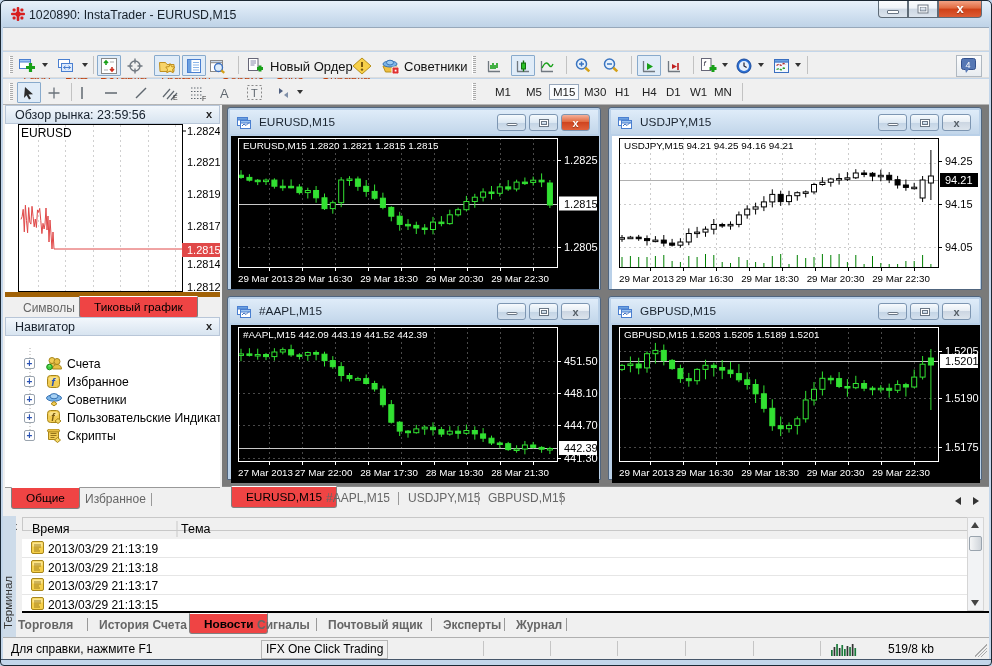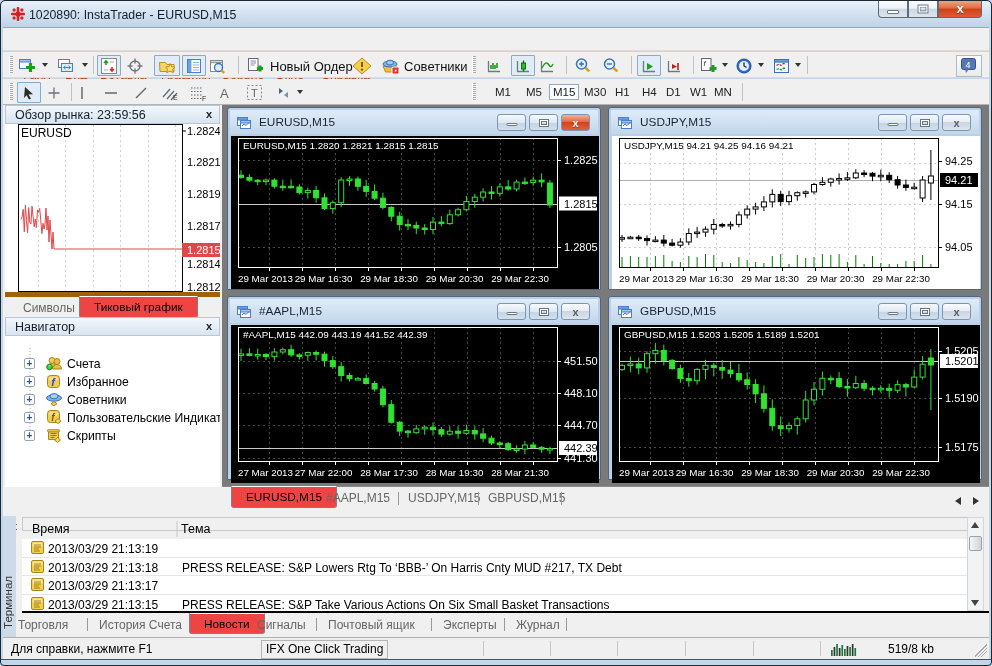--- a/index.html
+++ b/index.html
@@ -77,21 +77,21 @@
   writing-mode:vertical-rl; transform:rotate(180deg); text-align:left; }
 #tclose { position:absolute; left:8px; top:8px; font-size:11px; font-weight:bold; color:#111; }
 #thead { position:absolute; left:19px; top:5px; width:948px; height:14px; background:#f0f0f0; border:1px solid #c8c8c8; border-right:none; }
 #thead span { position:absolute; top:4px; font-size:12.5px; color:#000; }
 #tgrid { position:absolute; left:19px; top:27px; width:948px; height:72px; background:#fff; overflow:hidden; }
 .nrow { position:relative; height:18.6px; border-bottom:1px solid #e6e6e6; background:#fff; }
 .nico { position:absolute; left:9px; top:2px; }
 .ntime { position:absolute; left:26px; top:3px; font-size:12px; color:#000; }
 .ntext { position:absolute; left:160px; top:3px; font-size:12px; color:#000; white-space:nowrap; }
 #tline { position:absolute; left:19px; top:99px; width:967px; height:2px; background:#000; }
-#ttabs { position:absolute; left:7px; top:101px; width:979px; height:24px; background:#f0f0f0; }
+#ttabs { position:absolute; left:7px; top:101px; width:979px; height:24px; background:#f0f0f0;font-weight:bold; }
 #ttabs .btab { top:0px; height:21px; }
 #ttabs .gtab { top:5px; }
 .tabsep { position:absolute; top:5px; width:1px; height:13px; background:#999; }
 #vscroll { position:absolute; left:964px; top:5px; width:17px; height:94px; background:#f2f3f5; border:1px solid #d5d5d5; }
 .sarr { position:absolute; left:3px; width:0; height:0; border-left:4.5px solid transparent; border-right:4.5px solid transparent; }
 #vthumb { position:absolute; left:1px; top:18px; width:13px; height:15px; background:linear-gradient(90deg,#f5f6f7,#cfd4da); border:1px solid #9aa4ae; border-radius:2px; }
 #statusbar { position:absolute; left:3px; top:637px; width:986px; height:22px; background:#f0f0f0; border-top:1px solid #b0b0b0; font-size:12px; color:#000; }
 .scell { position:absolute; top:4px;text-align:center; }
 .ssep { position:absolute; top:3px; width:1px; height:15px; background:#c5c5c5; }
 #grip2 { position:absolute; right:2px; bottom:2px; width:13px; height:13px;
@@ -458,20 +458,25 @@
           <span class="tico" style="left:40px">
             <svg width="19" height="17" viewBox="0 0 19 17">
               <path d="M3.5 2.5h10v10h-10z" fill="#f2cd55" stroke="#a8861a"></path>
               <path d="M3.5 2.5c-1.4 0-1.4 2.4 0 2.4h10c1.4 0 1.4-2.4 0-2.4" fill="#e8bf45" stroke="#a8861a"></path>
               <path d="M5.5 6.5h6M5.5 8.5h6M5.5 10.5h4" stroke="#8a6a14" stroke-width="0.9"></path>
               <path d="M12.5 10.5l3 2.5-3 2.5-3-2.5z" fill="#f5d968" stroke="#a8861a"></path>
             </svg>
           </span>
           <span class="tlab" style="left:62px">Скрипты</span>
         </div>
+    </div>
+    <div id="navtabs">
+      <span class="btab" style="left:6px">Общие</span>
+      <span class="gtab" style="left:80px">Избранное</span>
+      <span class="tabsep" style="left:146px"></span>
     </div>
   </div>
   <div id="mdi">
     <div class="cwin act" style="left:5px;top:2px;width:374px;height:183px">
   <div class="ctitle">
           <svg width="16" height="16" viewBox="0 0 16 16">
             <rect x="1.5" y="3.5" width="10" height="8" fill="#fff" stroke="#4a7fd0"></rect>
             <rect x="1.5" y="3.5" width="10" height="2.5" fill="#6ba0e0" stroke="#4a7fd0"></rect>
             <rect x="4.5" y="6.5" width="10" height="8" fill="#fff" stroke="#4a7fd0"></rect>
             <rect x="4.5" y="6.5" width="10" height="2.5" fill="#9cc4f0" stroke="#4a7fd0"></rect>
@@ -1108,42 +1113,40 @@
       </div>
       <div class="nrow">
         <span class="nico">
           <svg width="13" height="13" viewBox="0 0 13 13">
             <rect x="0.5" y="0.5" width="12" height="12" rx="1.5" fill="#f5cf4a" stroke="#a8861a"></rect>
             <rect x="1.5" y="1.5" width="10" height="4" fill="#fbe489"></rect>
             <path d="M3 4h7M3 6h7M3 8h5M3 10h6" stroke="#8a6a14" stroke-width="0.8"></path>
           </svg>
         </span>
         <span class="ntime">2013/03/29 21:13:18</span>
-        <span class="ntext">PRESS RELEASE: S&amp;P Lowers Rtg To ‘BBB-’ On Harris Cnty MUD #217, TX Debt</span>
       </div>
       <div class="nrow">
         <span class="nico">
           <svg width="13" height="13" viewBox="0 0 13 13">
             <rect x="0.5" y="0.5" width="12" height="12" rx="1.5" fill="#f5cf4a" stroke="#a8861a"></rect>
             <rect x="1.5" y="1.5" width="10" height="4" fill="#fbe489"></rect>
             <path d="M3 4h7M3 6h7M3 8h5M3 10h6" stroke="#8a6a14" stroke-width="0.8"></path>
           </svg>
         </span>
         <span class="ntime">2013/03/29 21:13:17</span>
       </div>
       <div class="nrow">
         <span class="nico">
           <svg width="13" height="13" viewBox="0 0 13 13">
             <rect x="0.5" y="0.5" width="12" height="12" rx="1.5" fill="#f5cf4a" stroke="#a8861a"></rect>
             <rect x="1.5" y="1.5" width="10" height="4" fill="#fbe489"></rect>
             <path d="M3 4h7M3 6h7M3 8h5M3 10h6" stroke="#8a6a14" stroke-width="0.8"></path>
           </svg>
         </span>
         <span class="ntime">2013/03/29 21:13:15</span>
-        <span class="ntext">PRESS RELEASE: S&amp;P Take Various Actions On Six Small Basket Transactions</span>
       </div>
     </div>
   <div id="tline"></div>
   <div id="ttabs">
     <span class="gtab" style="left:8px">Торговля</span>
       <span class="tabsep" style="left:77px"></span>
     <span class="gtab" style="left:89px">История Счета</span>
     <span class="btab" style="left:179px">Новости</span>
     <span class="gtab" style="left:247px">Сигналы</span>
       <span class="tabsep" style="left:306px"></span>

